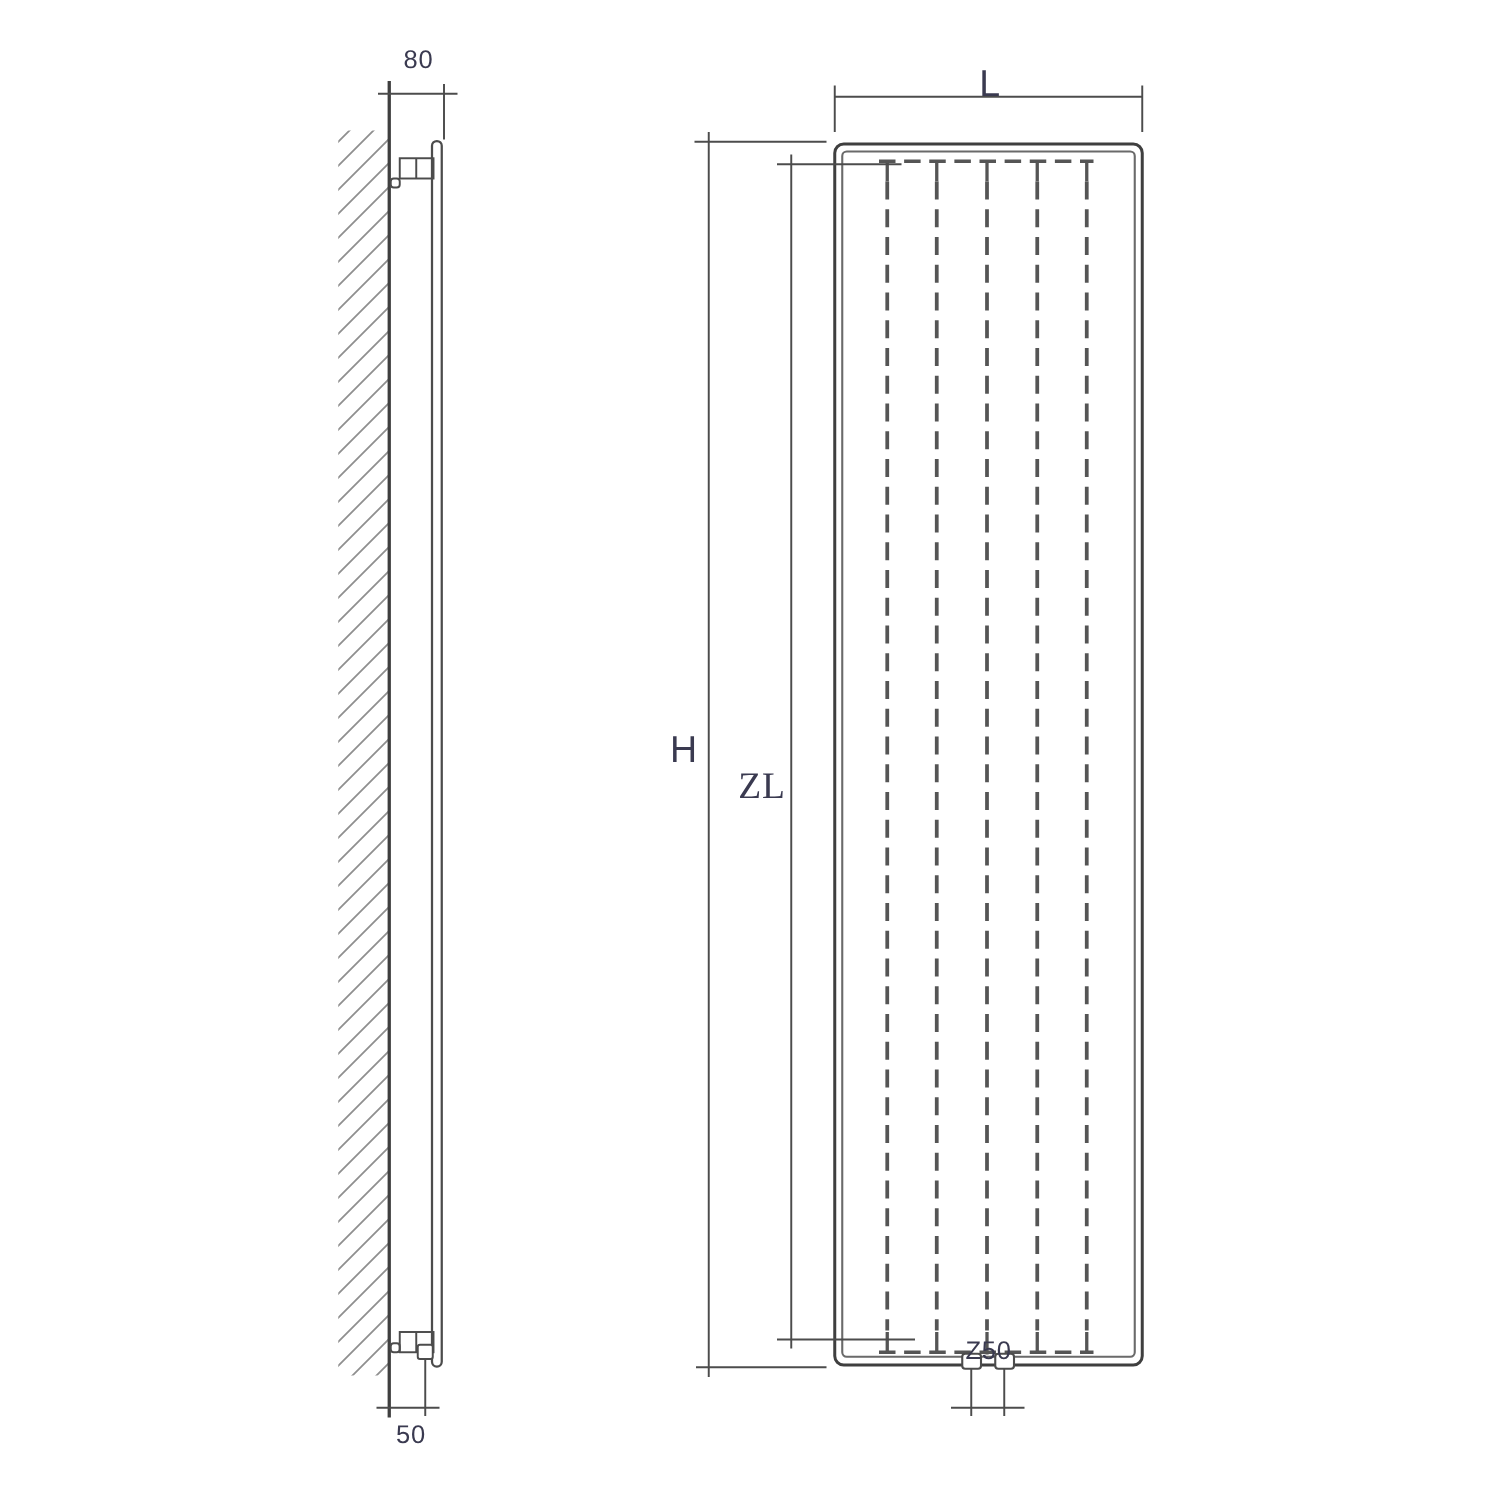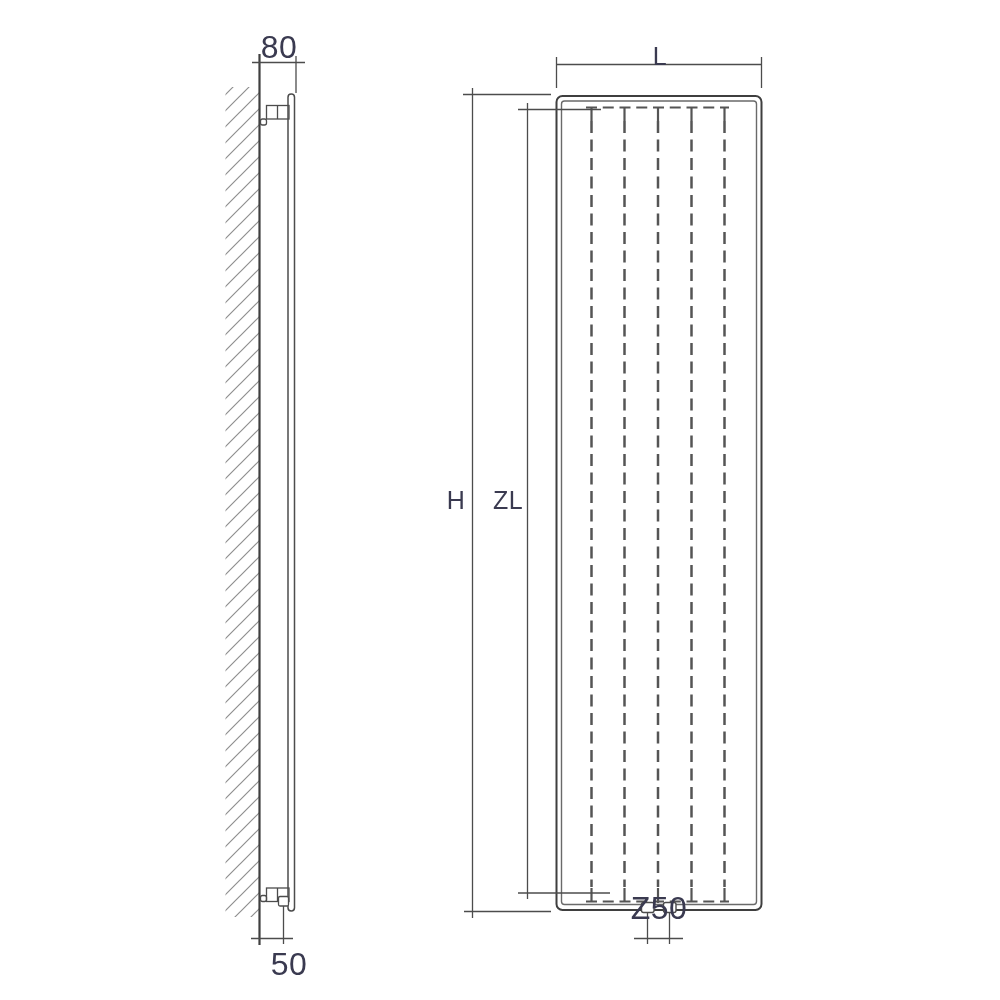--- a/index.html
+++ b/index.html
@@ -9,21 +9,21 @@
     background:#ffffff;
     overflow:hidden;
     font-family:"Liberation Sans", sans-serif;
   }
   svg{position:absolute;left:0;top:0;}
   .dim-label{
     position:absolute;
     transform:translateX(-50%);
     line-height:1;
     color:#3a3a50;
-    font-size:32px;
+    font-size:17px;
     font-weight:400;
     letter-spacing:0.5px;
     white-space:nowrap;
     user-select:none;
   }
   .dim-label.letters{font-size:25px;}
 </style>
 </head>
 <body>
 
@@ -130,22 +130,22 @@
       <g>
         <line x1="647.5" y1="912" x2="647.5" y2="944"></line>
         <line x1="669.5" y1="912" x2="669.5" y2="944"></line>
         <line x1="634" y1="938.5" x2="683" y2="938.5"></line>
       </g>
     </g>
   </svg>
 
   <div class="dim-label" style="left:279px; top:31px;">80</div>
 
-  <div class="dim-label" style="left:289px; top:948px;">50</div>
+  <div class="dim-label" style="left:274px; top:948px;">50</div>
 
   <div class="dim-label letters" style="left:660px; top:44px;">L</div>
 
   <div class="dim-label letters" style="left:456px; top:488px;">H</div>
 
-  <div class="dim-label letters" style="left:508px; top:488px;">ZL</div>
+  <div class="dim-label letters" style="left:508px; top:512px;font-family:Liberation Serif, serif;">ZL</div>
 
   <div class="dim-label" style="left:659px; top:892px;">Z50</div>
 </div>
 
 </body></html>

